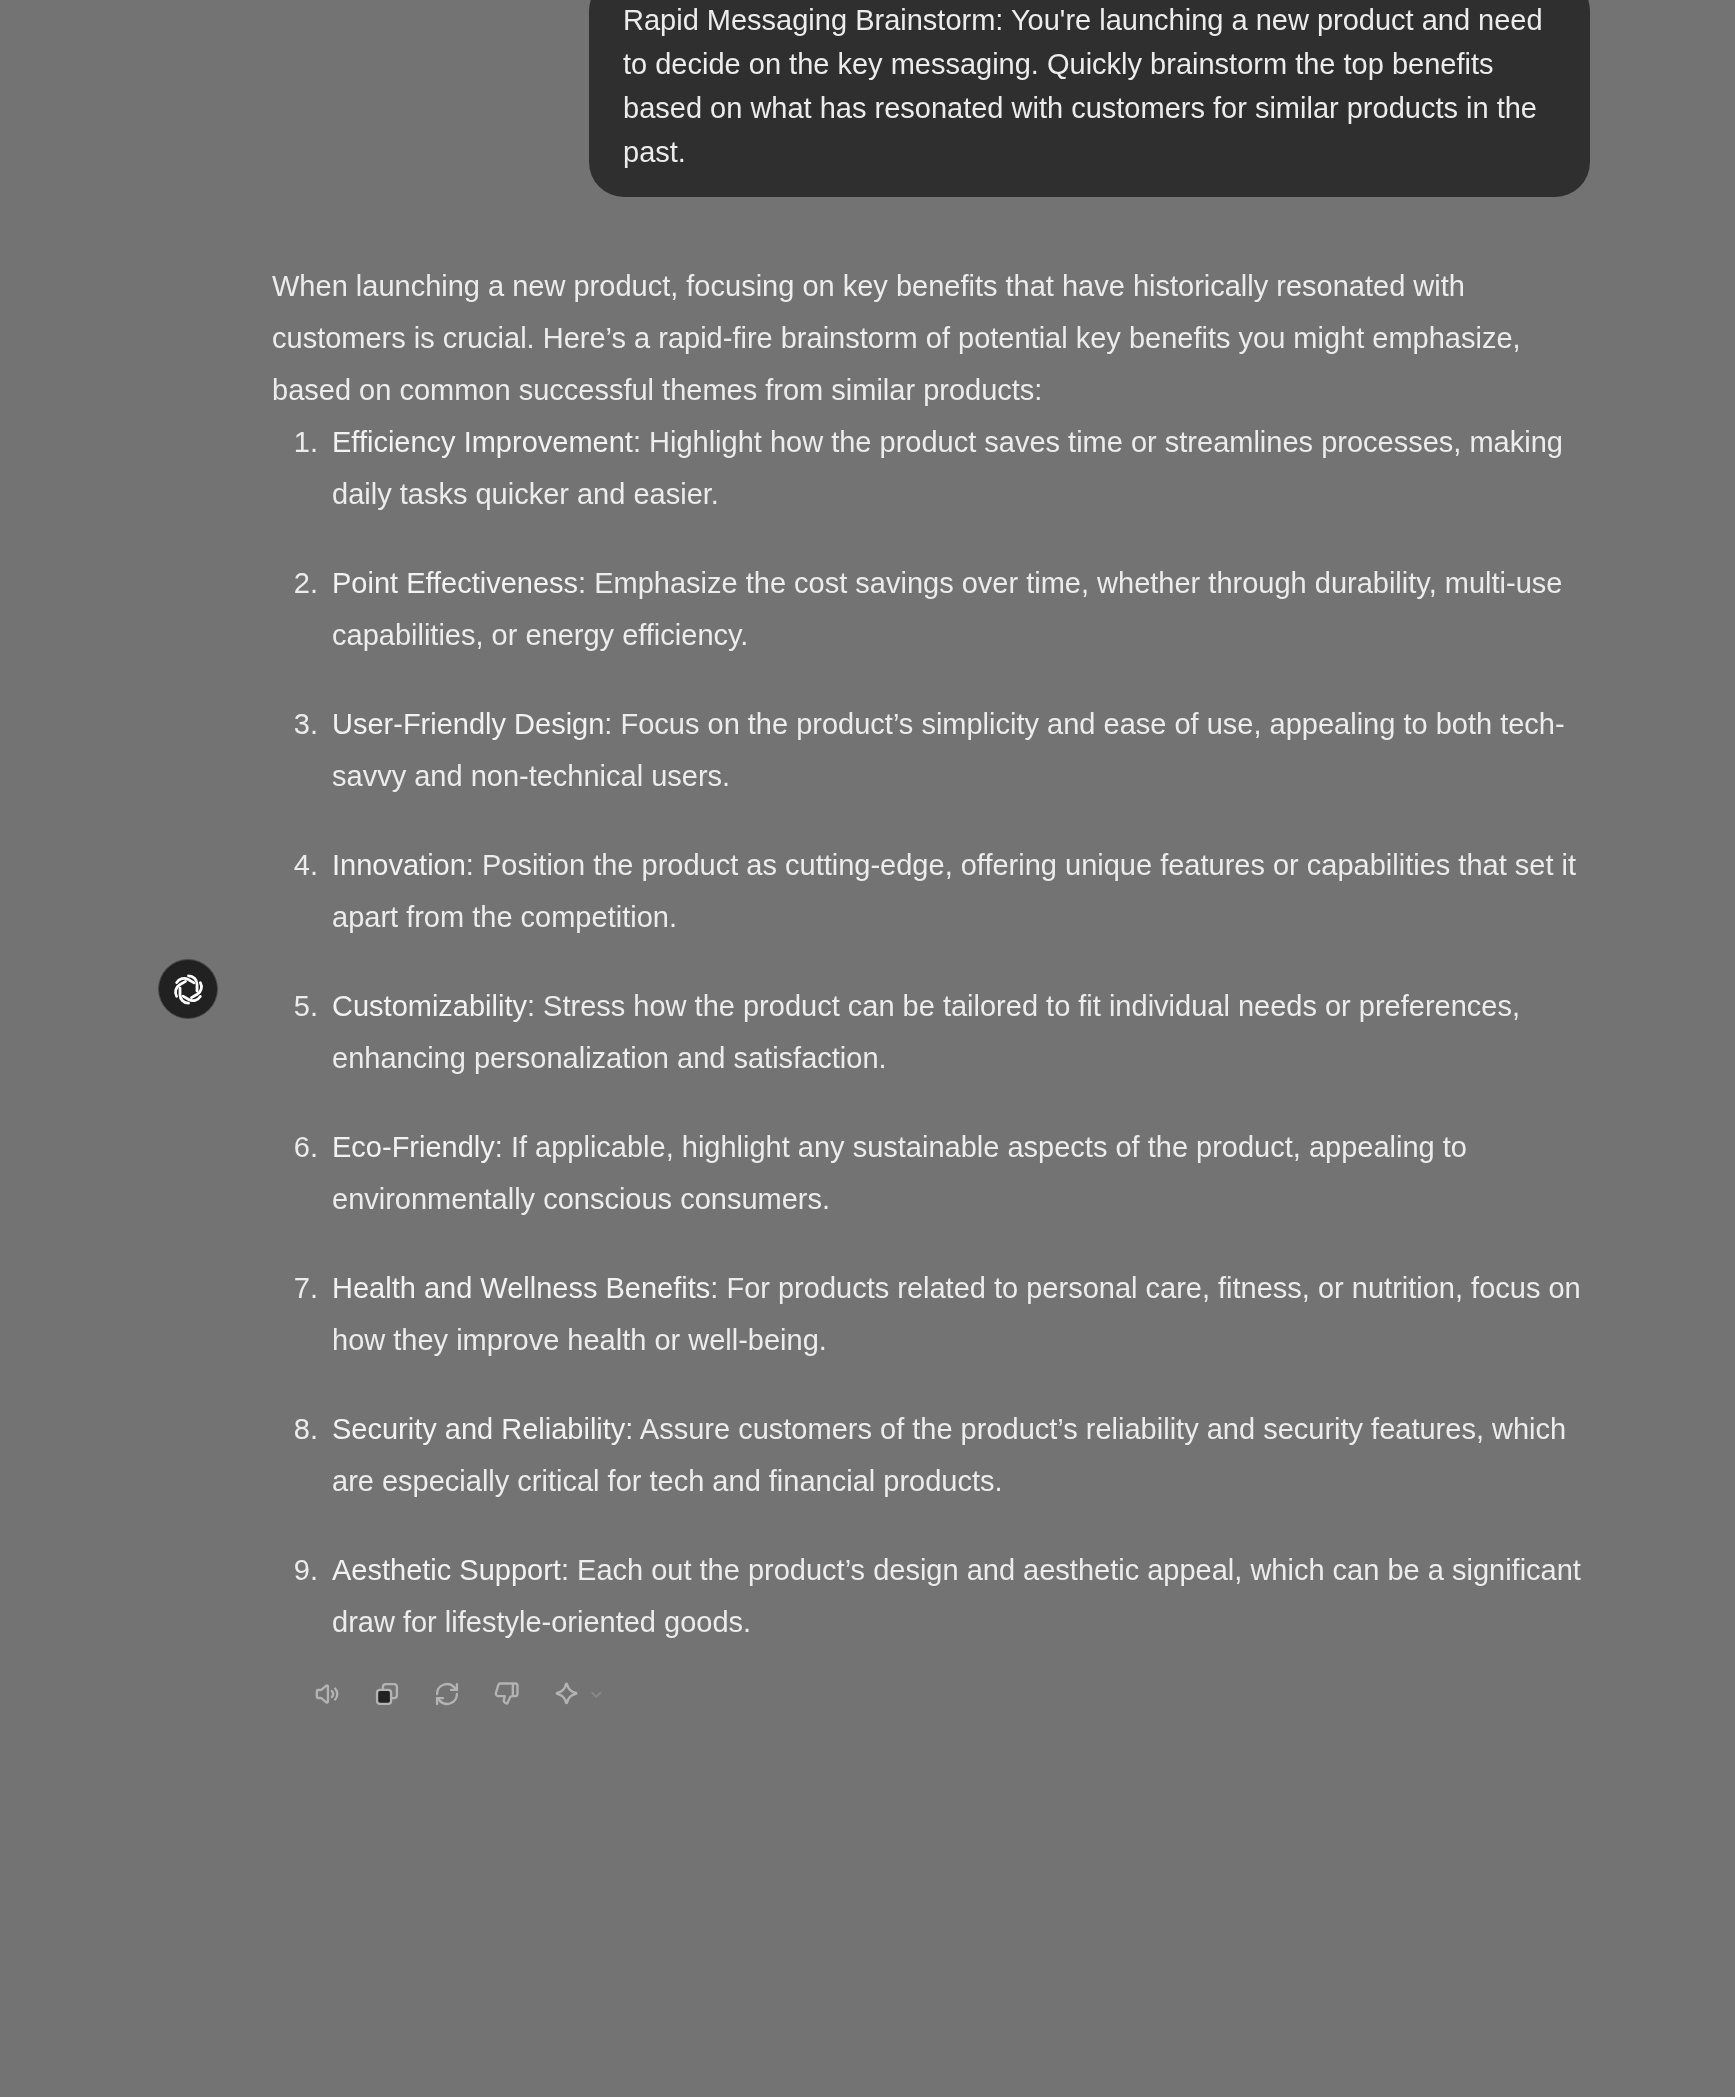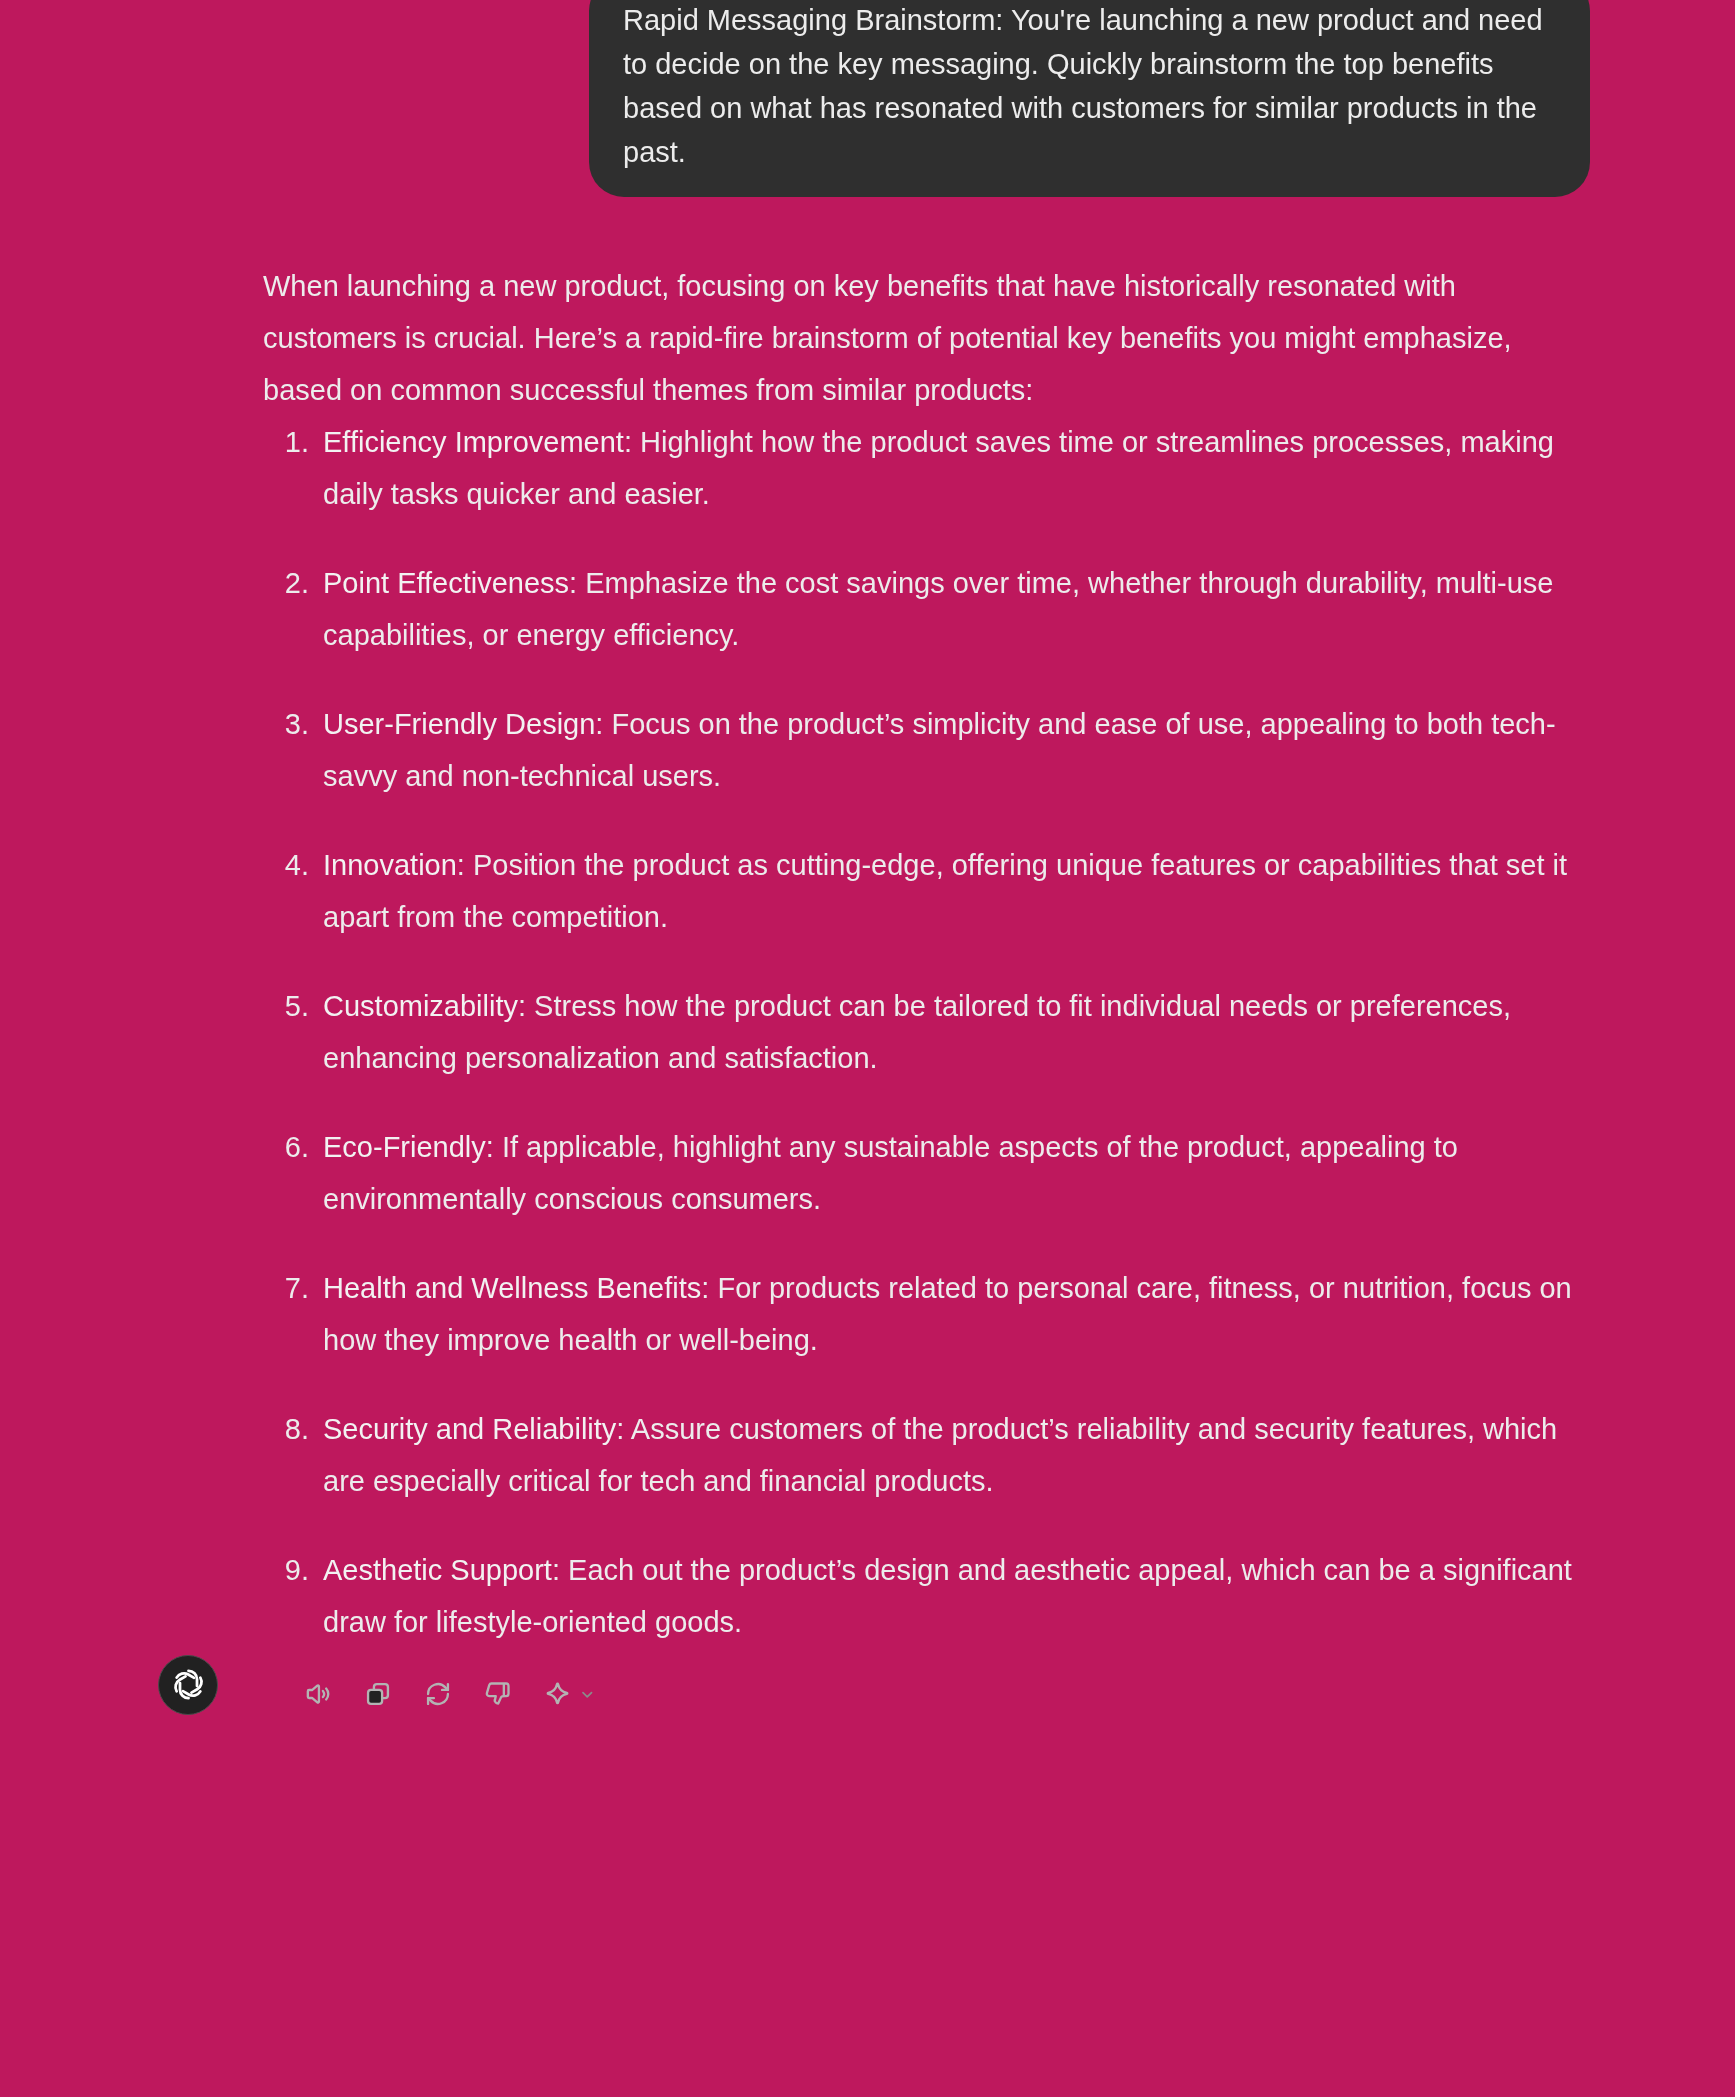--- a/index.html
+++ b/index.html
@@ -1,20 +1,20 @@
 <!DOCTYPE html>
 <html style="font-size:15px"><head>
 <meta charset="utf-8">
 <style>
   html,body{margin:0;padding:0;background:#212121;}
   .screen{
     position:relative;
     width:1736px;
     height:2098px;
-    background:#be185d;
+    background:#737373;
     overflow:hidden;
     color:#ececec;
     font-family:"Liberation Sans", sans-serif;
     -webkit-font-smoothing:antialiased;
   }
   
   .user-row{
     display:flex;
     justify-content:flex-end;
     padding-right:146px;
@@ -26,23 +26,24 @@
     background:#2f2f2f;
     border-radius:35px;
     padding:22.4px 34px;
     font-size:29px;
     line-height:44px;
     color:#ececec;
   }
   
   .assistant-row{
     display:flex;
-    align-items:flex-end;
+    align-items:center;
     padding:0 146px 0 158px;
     margin-top:63px;
+    gap:9px;
   }
   .avatar{
     flex:0 0 auto;
     width:58px;
     height:58px;
     margin-top:3.7px;
     margin-right:45px;
     border:1.4px solid #4a4a4a;
     border-radius:50%;
     display:flex;

